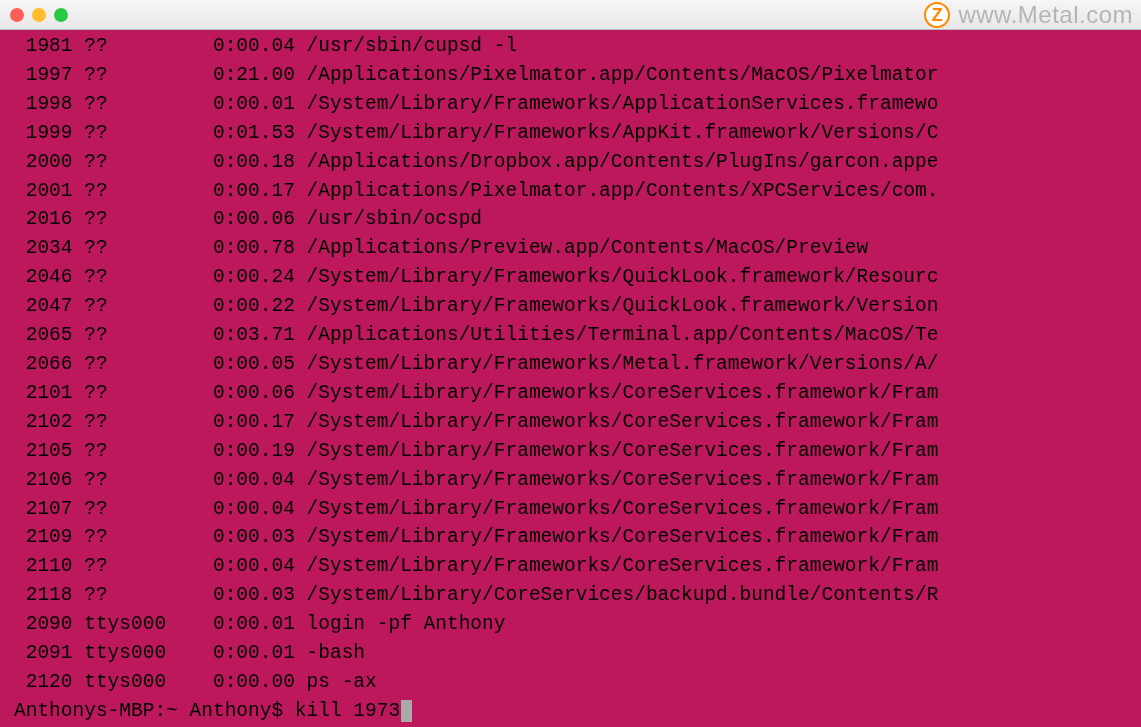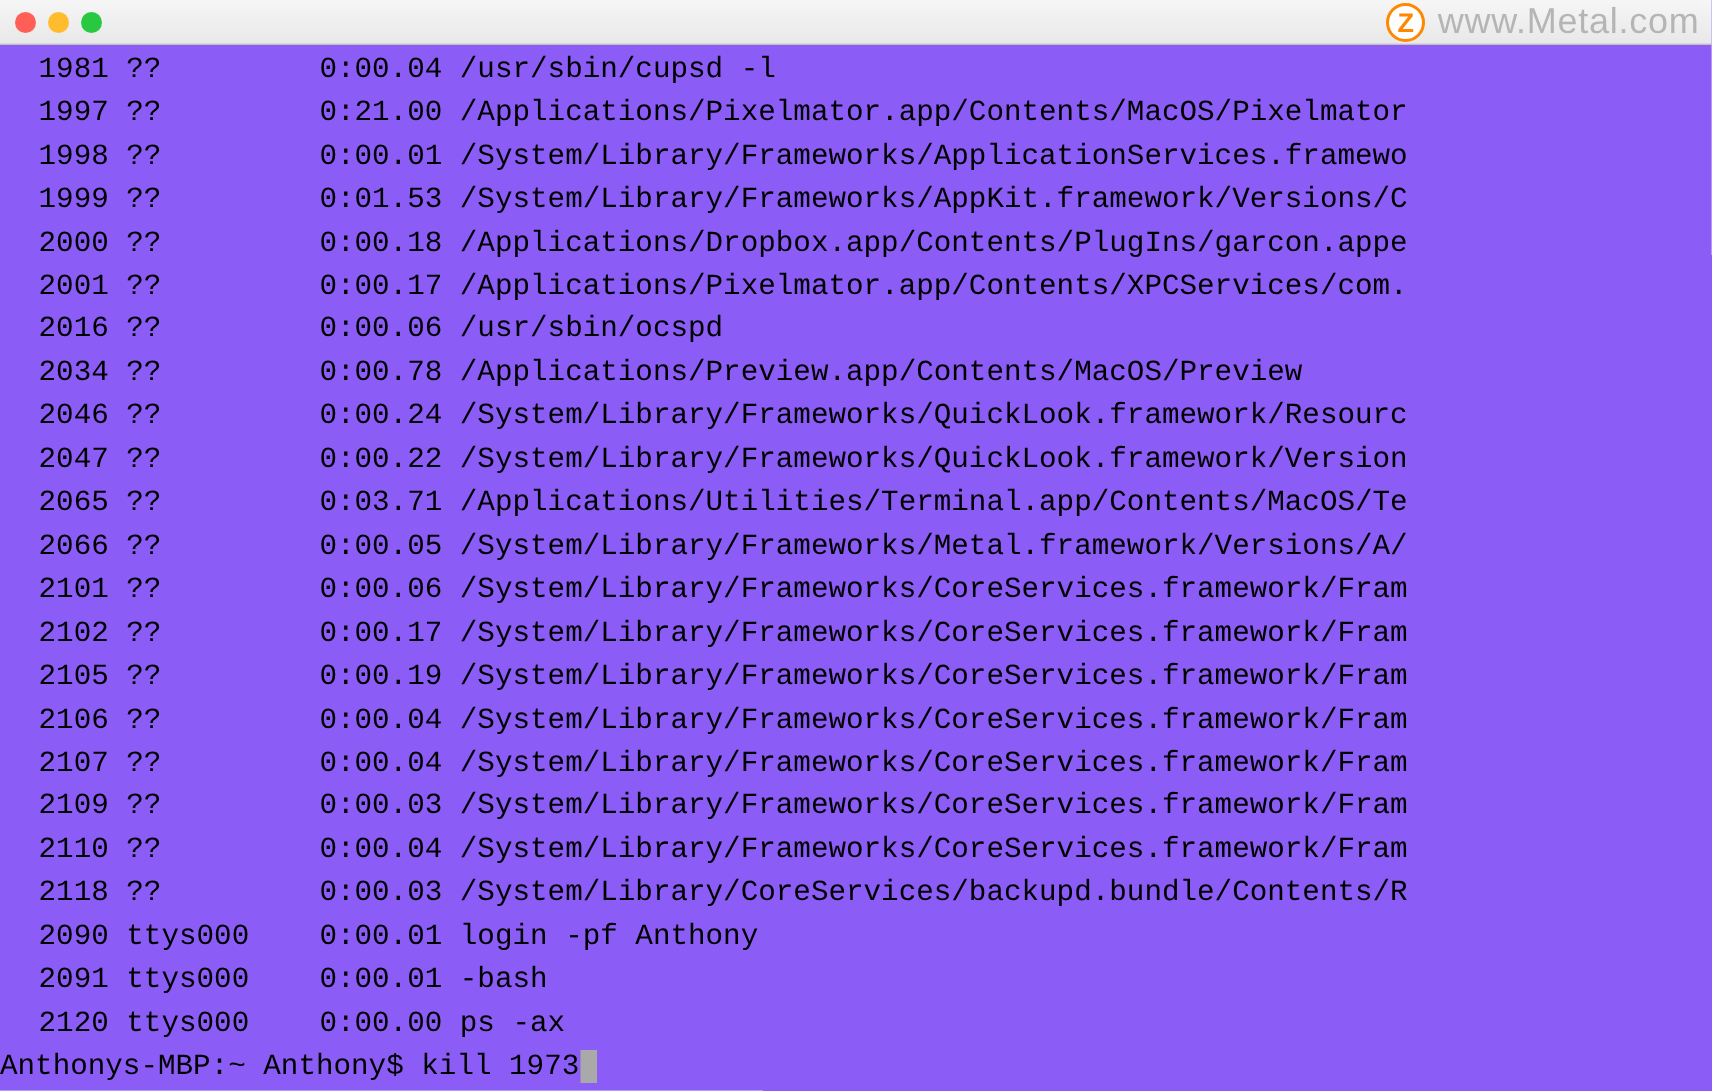--- a/index.html
+++ b/index.html
@@ -80,29 +80,30 @@
       background: #fff;
       line-height: 1;
     }
     .terminal {
       font-family: "Menlo", "Monaco", "Courier New", monospace;
       font-size: 19.5px;
       line-height: 28.9px;
       padding: 2px 0 0 0;
       white-space: pre;
       color: #000;
-      background: #8b5cf6;
+      background: #be185d;
       height: 697px;
       overflow: hidden;
     }
     .row {
       display: block;
       padding-left: 14px;
     }
     .prompt-line {
+      padding-left: 14px;
     }
     .cursor {
       display: inline-block;
       width: 11px;
       height: 22px;
       background: #a9a9a9;
       vertical-align: text-bottom;
       margin-left: 1px;
     }
   </style>

